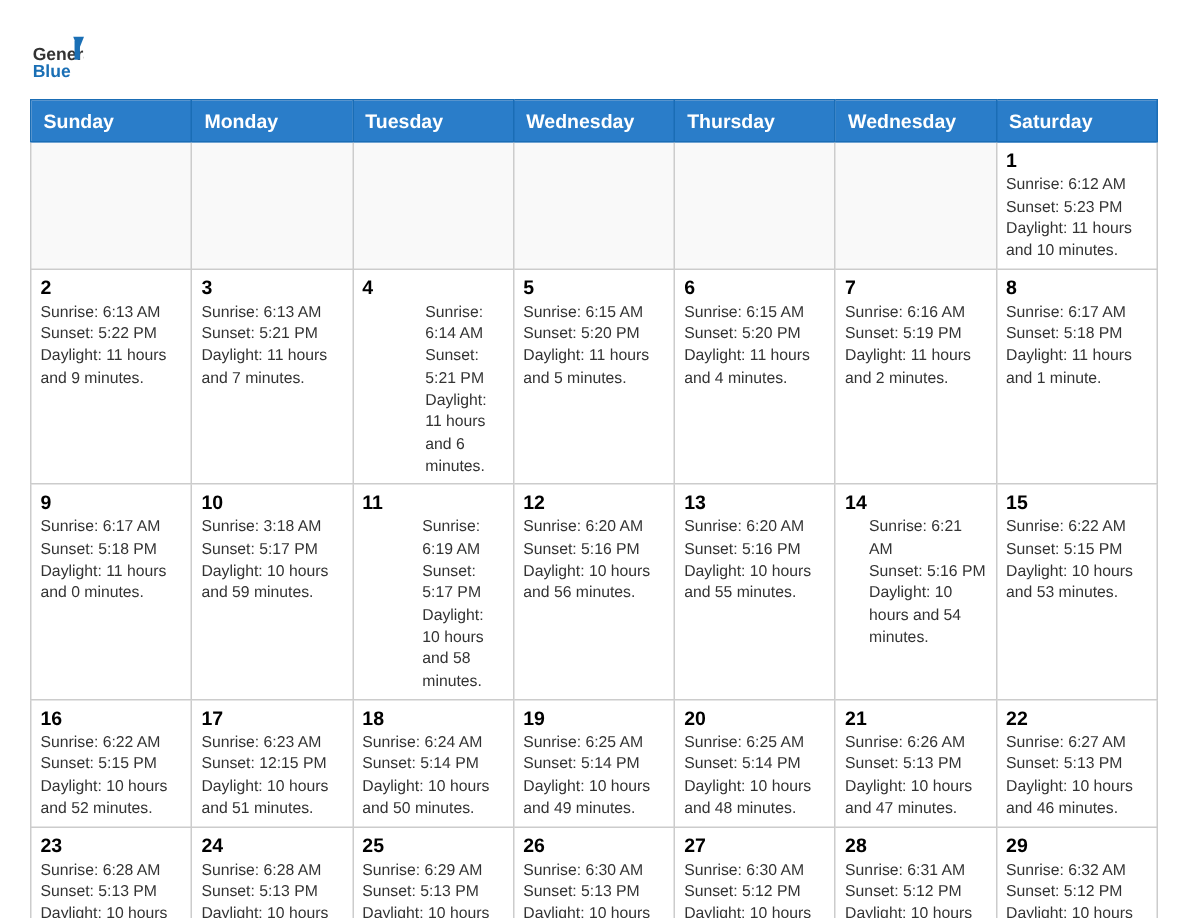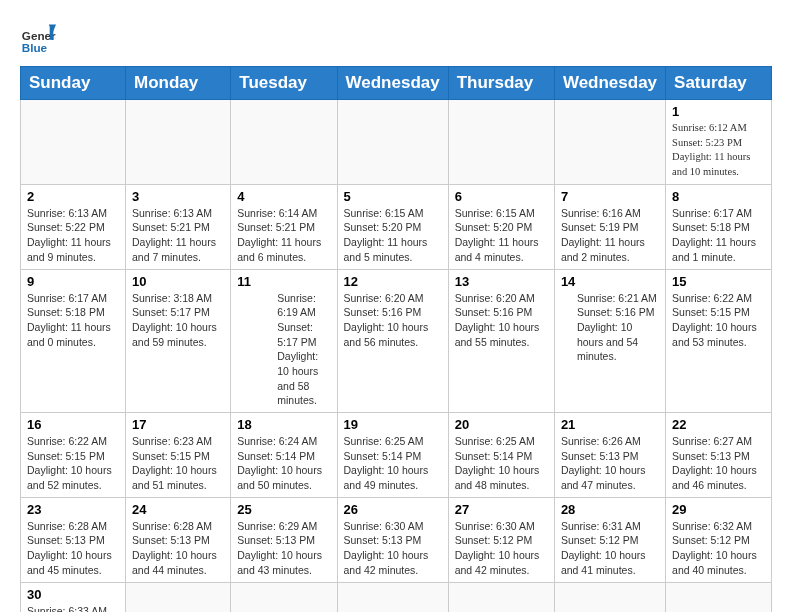--- a/index.html
+++ b/index.html
@@ -40,21 +40,21 @@
     .calendar-table {
       width: 100%;
       border-collapse: collapse;
       font-size: 11px;
     }
     .calendar-table thead tr th {
       background-color: #2a7dc9;
       color: #fff;
       text-align: left;
       padding: 6px 8px;
-      font-size: 17px;
+      font-size: 13px;
       font-weight: bold;
       border: 1px solid #1a6db5;
     }
     .calendar-table tbody tr td {
       border: 1px solid #ccc;
       vertical-align: top;
       padding: 4px 6px;
       width: calc(100% / 7);
       min-height: 70px;
       height: 80px;
@@ -110,41 +110,41 @@
   <tbody id="calendar-body">
   <tr>
         <td class="empty-cell"></td>
         <td class="empty-cell"></td>
         <td class="empty-cell"></td>
         <td class="empty-cell"></td>
         <td class="empty-cell"></td>
         <td class="empty-cell"></td>
         <td>
           <span class="day-number">1</span>
-          <div class="day-info" style="white-space: pre-line; font-family: Liberation Serif, serif;">Sunrise: 6:12 AM
+          <div class="day-info" style="white-space: pre-line;">Sunrise: 6:12 AM
 Sunset: 5:23 PM
 Daylight: 11 hours and 10 minutes.</div>
         </td>
       </tr>
       <tr>
         <td>
           <span class="day-number">2</span>
           <div class="day-info" style="white-space: pre-line;">Sunrise: 6:13 AM
 Sunset: 5:22 PM
 Daylight: 11 hours and 9 minutes.</div>
         </td>
         <td>
           <span class="day-number">3</span>
           <div class="day-info" style="white-space: pre-line;">Sunrise: 6:13 AM
 Sunset: 5:21 PM
 Daylight: 11 hours and 7 minutes.</div>
         </td>
         <td>
           <span class="day-number">4</span>
-          <div class="day-info" style="white-space: pre-line;">Sunrise: 6:14 AM
+          <div class="day-info" style="white-space: pre-line; margin-left: 42px;">Sunrise: 6:14 AM
 Sunset: 5:21 PM
 Daylight: 11 hours and 6 minutes.</div>
         </td>
         <td>
           <span class="day-number">5</span>
           <div class="day-info" style="white-space: pre-line;">Sunrise: 6:15 AM
 Sunset: 5:20 PM
 Daylight: 11 hours and 5 minutes.</div>
         </td>
         <td>
@@ -213,21 +213,21 @@
       <tr>
         <td>
           <span class="day-number">16</span>
           <div class="day-info" style="white-space: pre-line;">Sunrise: 6:22 AM
 Sunset: 5:15 PM
 Daylight: 10 hours and 52 minutes.</div>
         </td>
         <td>
           <span class="day-number">17</span>
           <div class="day-info" style="white-space: pre-line;">Sunrise: 6:23 AM
-Sunset: 5:15 PM
+Sunset: 12:15 PM
 Daylight: 10 hours and 51 minutes.</div>
         </td>
         <td>
           <span class="day-number">18</span>
           <div class="day-info" style="white-space: pre-line;">Sunrise: 6:24 AM
 Sunset: 5:14 PM
 Daylight: 10 hours and 50 minutes.</div>
         </td>
         <td>
           <span class="day-number">19</span>

